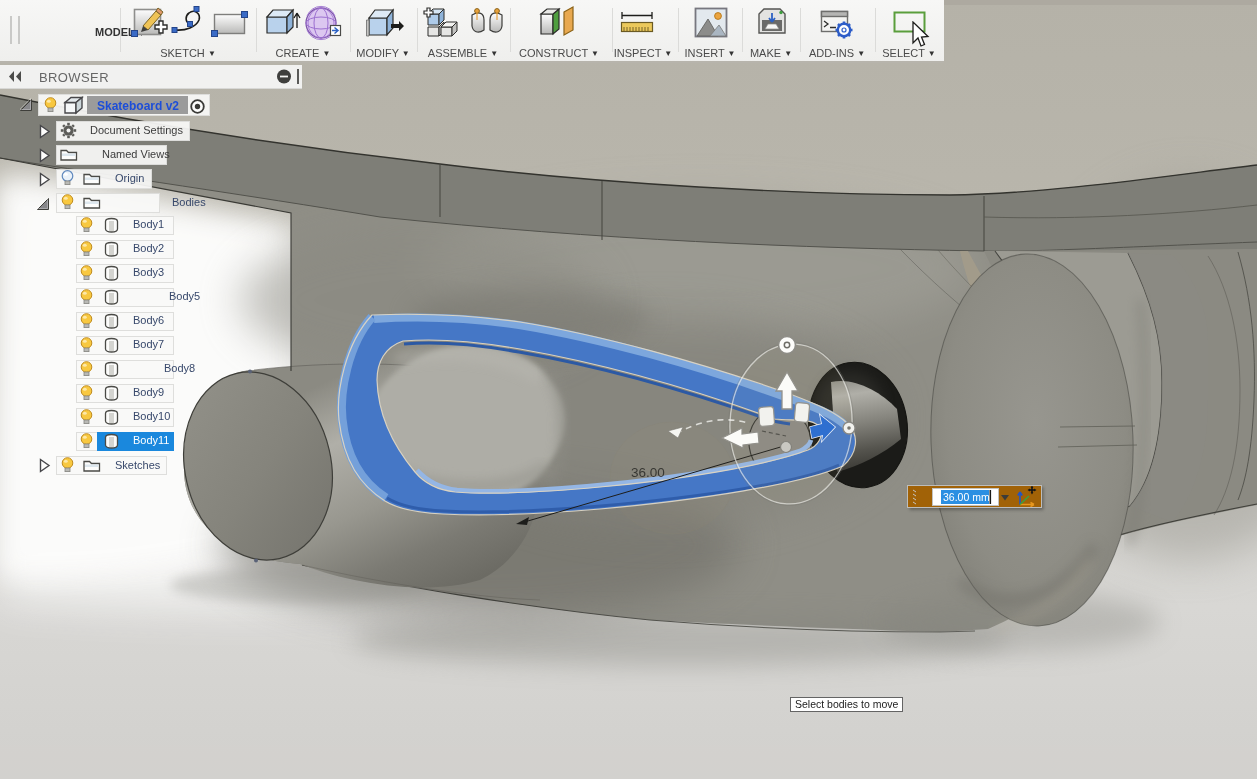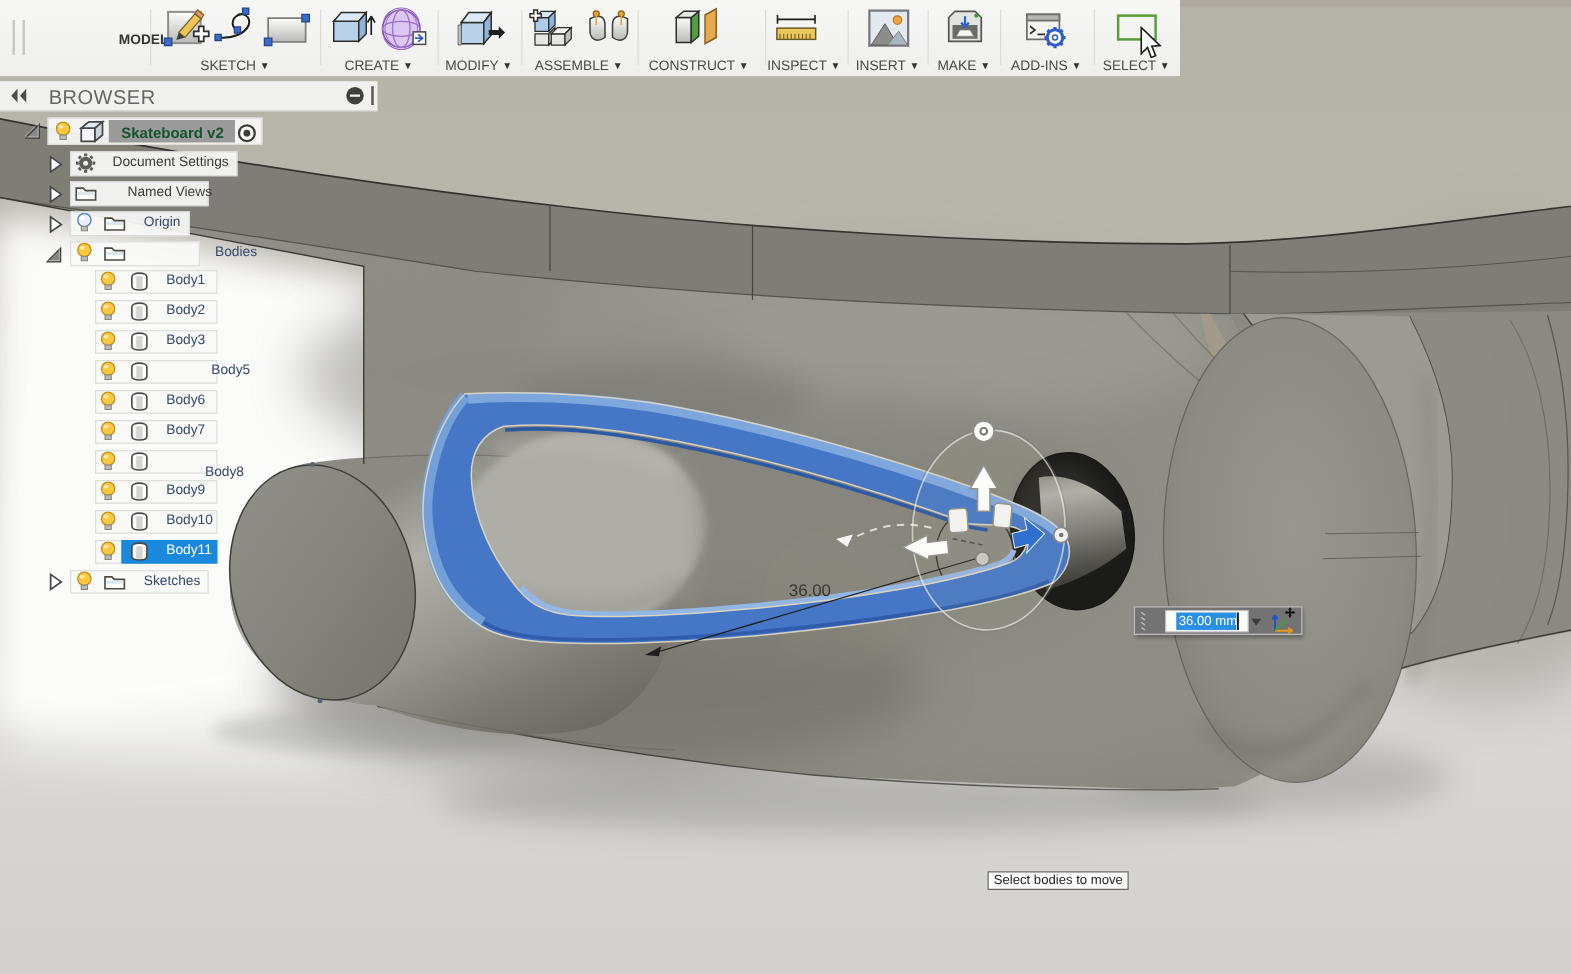--- a/index.html
+++ b/index.html
@@ -5,26 +5,26 @@
 #stage{position:absolute;inset:0;width:1257px;height:779px;}
 #vp{position:absolute;left:0;top:0;}
 
 #toolbar{position:absolute;left:0;top:0;width:944px;height:61px;background:linear-gradient(#f7f7f6,#efefed);border-bottom:2px solid #b7b4ac;}
 .tlabel{position:absolute;top:47px;font-size:11px;color:#4a4a4a;white-space:nowrap;transform:translateX(-50%);}
 .tlabel .car{font-size:8px;vertical-align:1px;color:#333;}
 #modeltxt{position:absolute;left:47px;top:26px;font-size:11px;font-weight:bold;color:#333;margin-left:48px;}
 .grip{position:absolute;left:10px;top:16px;width:6px;height:28px;border-left:2px solid #c9c9c7;border-right:2px solid #c9c9c7;}
 
 #bheader{position:absolute;left:0;top:65px;width:302px;height:23px;background:#f1f1f0;border-bottom:1px solid #d8d8d6;}
-#bheader .t{position:absolute;left:39px;top:5px;font-size:16px;color:#666;letter-spacing:.4px;}
+#bheader .t{position:absolute;left:39px;top:5px;font-size:13px;color:#666;letter-spacing:.4px;}
 .row{position:absolute;height:20px;background:rgba(249,249,248,0.93);border:1px solid rgba(215,215,213,0.8);box-sizing:border-box;}
 .rtxt{position:absolute;top:3px;font-size:11px;color:#37486b;white-space:nowrap;text-align:right;}
 .ricon{position:absolute;top:2px;}
 
-#dimbox{position:absolute;left:907px;top:485px;width:135px;height:23px;background:#737373;border:1px solid #bdbdbb;box-sizing:border-box;box-shadow:1.5px 2px 3px rgba(0,0,0,0.3);}
+#dimbox{position:absolute;left:907px;top:485px;width:135px;height:23px;background:#a16207;border:1px solid #bdbdbb;box-sizing:border-box;box-shadow:1.5px 2px 3px rgba(0,0,0,0.3);}
 #tooltip{position:absolute;left:790px;top:697px;width:113px;height:15px;background:#fff;border:1px solid #646464;box-sizing:border-box;font-size:10.5px;color:#1c1c1c;line-height:13px;padding-left:4px;}
 </style></head>
 <body>
 <div id="stage">
 <svg id="vp" width="1257" height="779" viewBox="0 0 1257 779">
 <defs>
 <linearGradient id="bg" x1="0" y1="0" x2="0" y2="1">
  <stop offset="0" stop-color="#b5b2a8"></stop>
           <stop offset="0.30" stop-color="#b9b6ac"></stop>
  <stop offset="0.55" stop-color="#cfcec9"></stop>
@@ -341,21 +341,21 @@
         <circle cx="6.5" cy="6" r="5.3" fill="#f8c840" stroke="#c08c1e" stroke-width="1"></circle>
         <ellipse cx="4.8" cy="4.2" rx="2" ry="1.5" fill="#fde8a8"></ellipse>
         <rect x="4" y="11" width="5" height="3.6" fill="#b9b9b5" stroke="#84847f" stroke-width="0.8"></rect>
       </svg>
 <svg class="ricon" style="left:63px;top:96px" width="22" height="20">
         <path d="M2,6.5 L2,17 L13,17 L13,6.5 Z" fill="#f5f7f8" stroke="#47474a" stroke-width="1.4"></path>
         <path d="M2,6.5 L8,1.5 L19,1.5 L13,6.5 Z" fill="#e3e9ec" stroke="#47474a" stroke-width="1.4"></path>
         <path d="M13,6.5 L19,1.5 L19,12 L13,17 Z" fill="#ccd6da" stroke="#47474a" stroke-width="1.4"></path>
       </svg>
 <div style="position:absolute;left:87px;top:96px;width:101px;height:18px;background:#9b9b9b;"></div>
-<div style="position:absolute;left:97px;top:99px;font-size:12px;font-weight:bold;color:#14532d;">Skateboard v2</div>
+<div style="position:absolute;left:97px;top:99px;font-size:12px;font-weight:bold;color:#1d4ed8;">Skateboard v2</div>
 <svg class="ricon" style="left:189px;top:98px" width="17" height="17">
         <circle cx="8.5" cy="8.5" r="6.3" fill="#fdfdfc" stroke="#3b3b38" stroke-width="1.8"></circle>
         <circle cx="8.5" cy="8.5" r="2.7" fill="#3b3b38"></circle>
       </svg>
 <div class="row" style="left:56px;top:121px;width:134px;"></div>
 <svg class="ricon" style="left:39px;top:124px" width="12" height="15">
         <path d="M1.5,1.5 L10,7.5 L1.5,13.5 Z" fill="#fdfdfc" stroke="#47474a" stroke-width="1.4"></path>
       </svg>
 <svg class="ricon" style="left:60px;top:122px" width="17" height="17">
         <g fill="#5c5c58">
@@ -481,21 +481,21 @@
 <div class="row" style="left:76px;top:360px;width:98px;height:19px;"></div>
 <svg class="ricon" style="left:80px;top:361px" width="13" height="17">
         <circle cx="6.5" cy="6" r="5.3" fill="#f8c840" stroke="#c08c1e" stroke-width="1"></circle>
         <ellipse cx="4.8" cy="4.2" rx="2" ry="1.5" fill="#fde8a8"></ellipse>
         <rect x="4" y="11" width="5" height="3.6" fill="#b9b9b5" stroke="#84847f" stroke-width="0.8"></rect>
       </svg>
 <svg class="ricon" style="left:103px;top:361px" width="17" height="17">
         <path d="M2.5,4.5 C2.5,2.8 5,1.5 8.5,1.5 C12,1.5 14.5,2.8 14.5,4.5 L14.5,12 C14.5,13.8 12,15 8.5,15 C5,15 2.5,13.8 2.5,12 Z" fill="#fcfcfb" stroke="#4a4a46" stroke-width="1.3"></path>
         <rect x="6" y="4" width="5" height="10" fill="#d4d4d0"></rect>
       </svg>
-<div class="rtxt" style="left:133px;top:372px;padding-left:31px;">Body8</div>
+<div class="rtxt" style="left:133px;top:362px;padding-left:31px;">Body8</div>
 <div class="row" style="left:76px;top:384px;width:98px;height:19px;"></div>
 <svg class="ricon" style="left:80px;top:385px" width="13" height="17">
         <circle cx="6.5" cy="6" r="5.3" fill="#f8c840" stroke="#c08c1e" stroke-width="1"></circle>
         <ellipse cx="4.8" cy="4.2" rx="2" ry="1.5" fill="#fde8a8"></ellipse>
         <rect x="4" y="11" width="5" height="3.6" fill="#b9b9b5" stroke="#84847f" stroke-width="0.8"></rect>
       </svg>
 <svg class="ricon" style="left:103px;top:385px" width="17" height="17">
         <path d="M2.5,4.5 C2.5,2.8 5,1.5 8.5,1.5 C12,1.5 14.5,2.8 14.5,4.5 L14.5,12 C14.5,13.8 12,15 8.5,15 C5,15 2.5,13.8 2.5,12 Z" fill="#fcfcfb" stroke="#4a4a46" stroke-width="1.3"></path>
         <rect x="6" y="4" width="5" height="10" fill="#d4d4d0"></rect>
       </svg>

